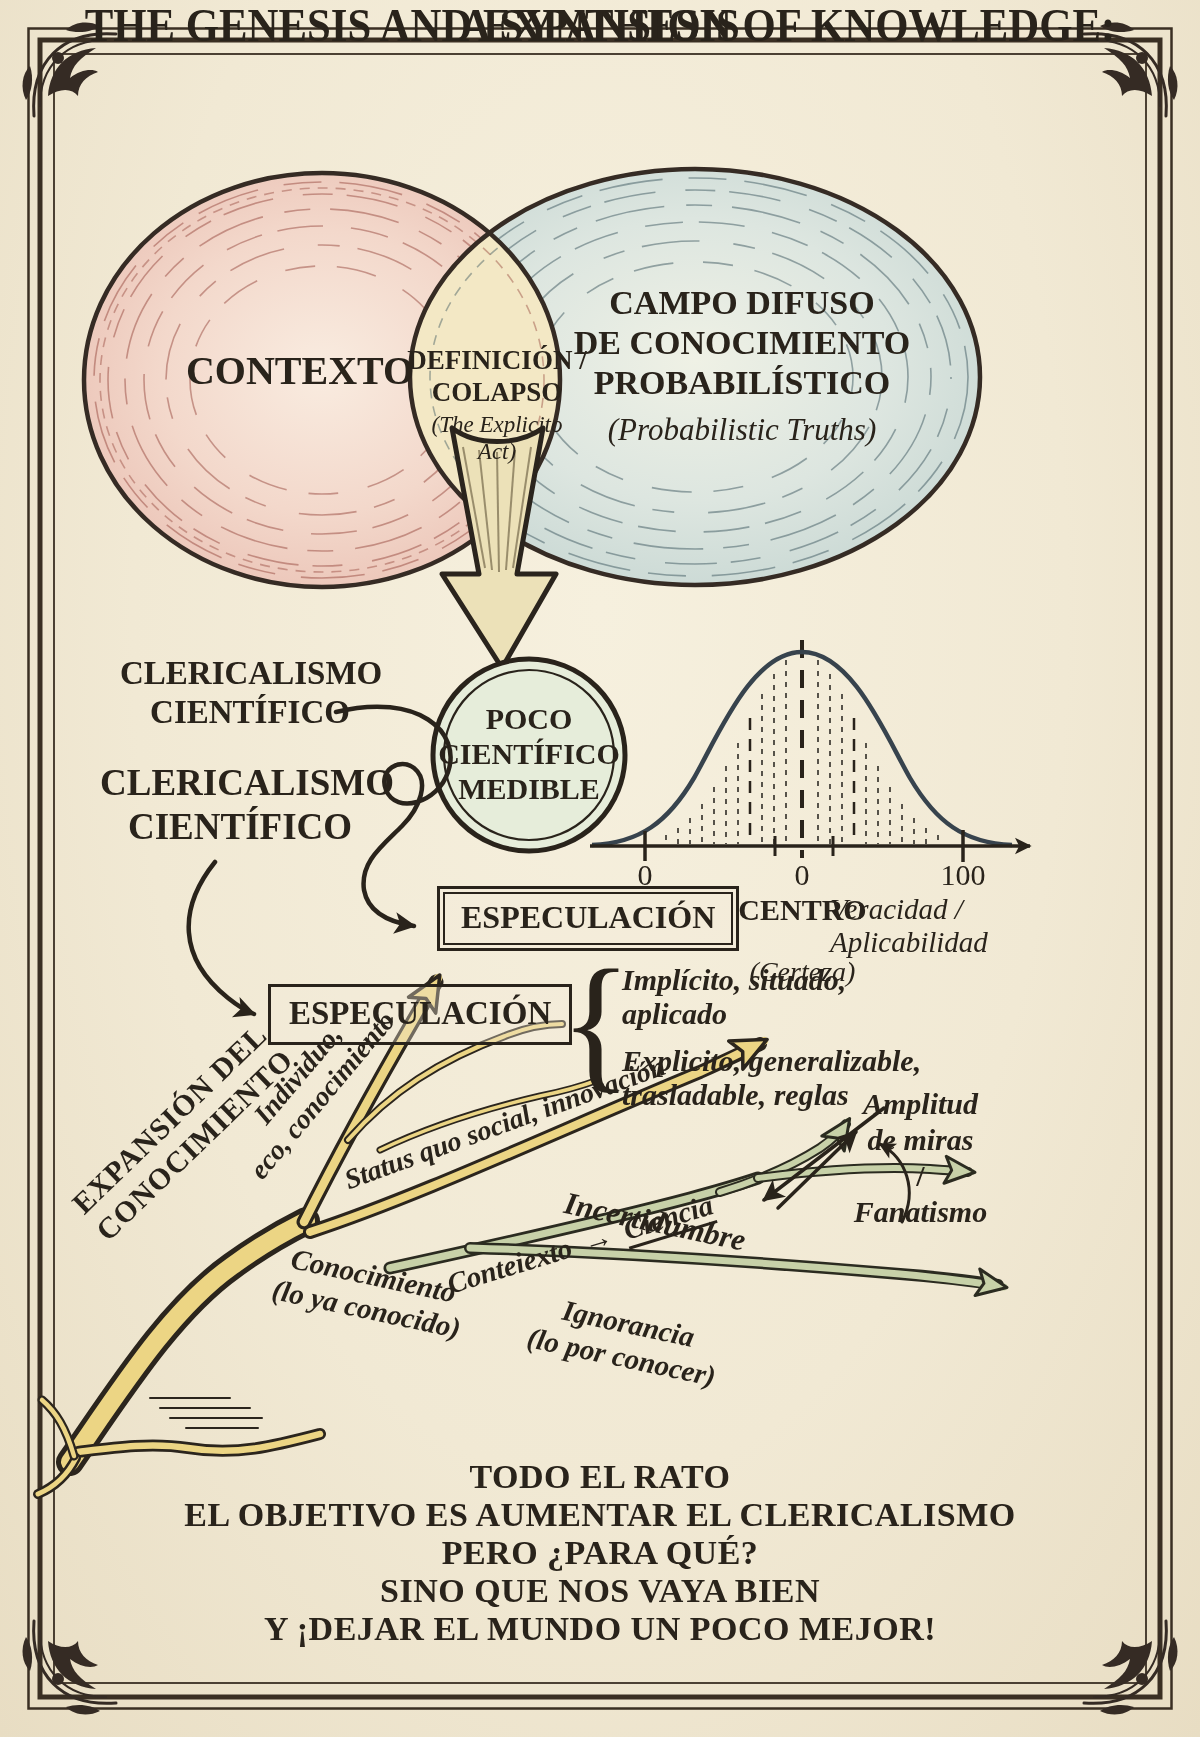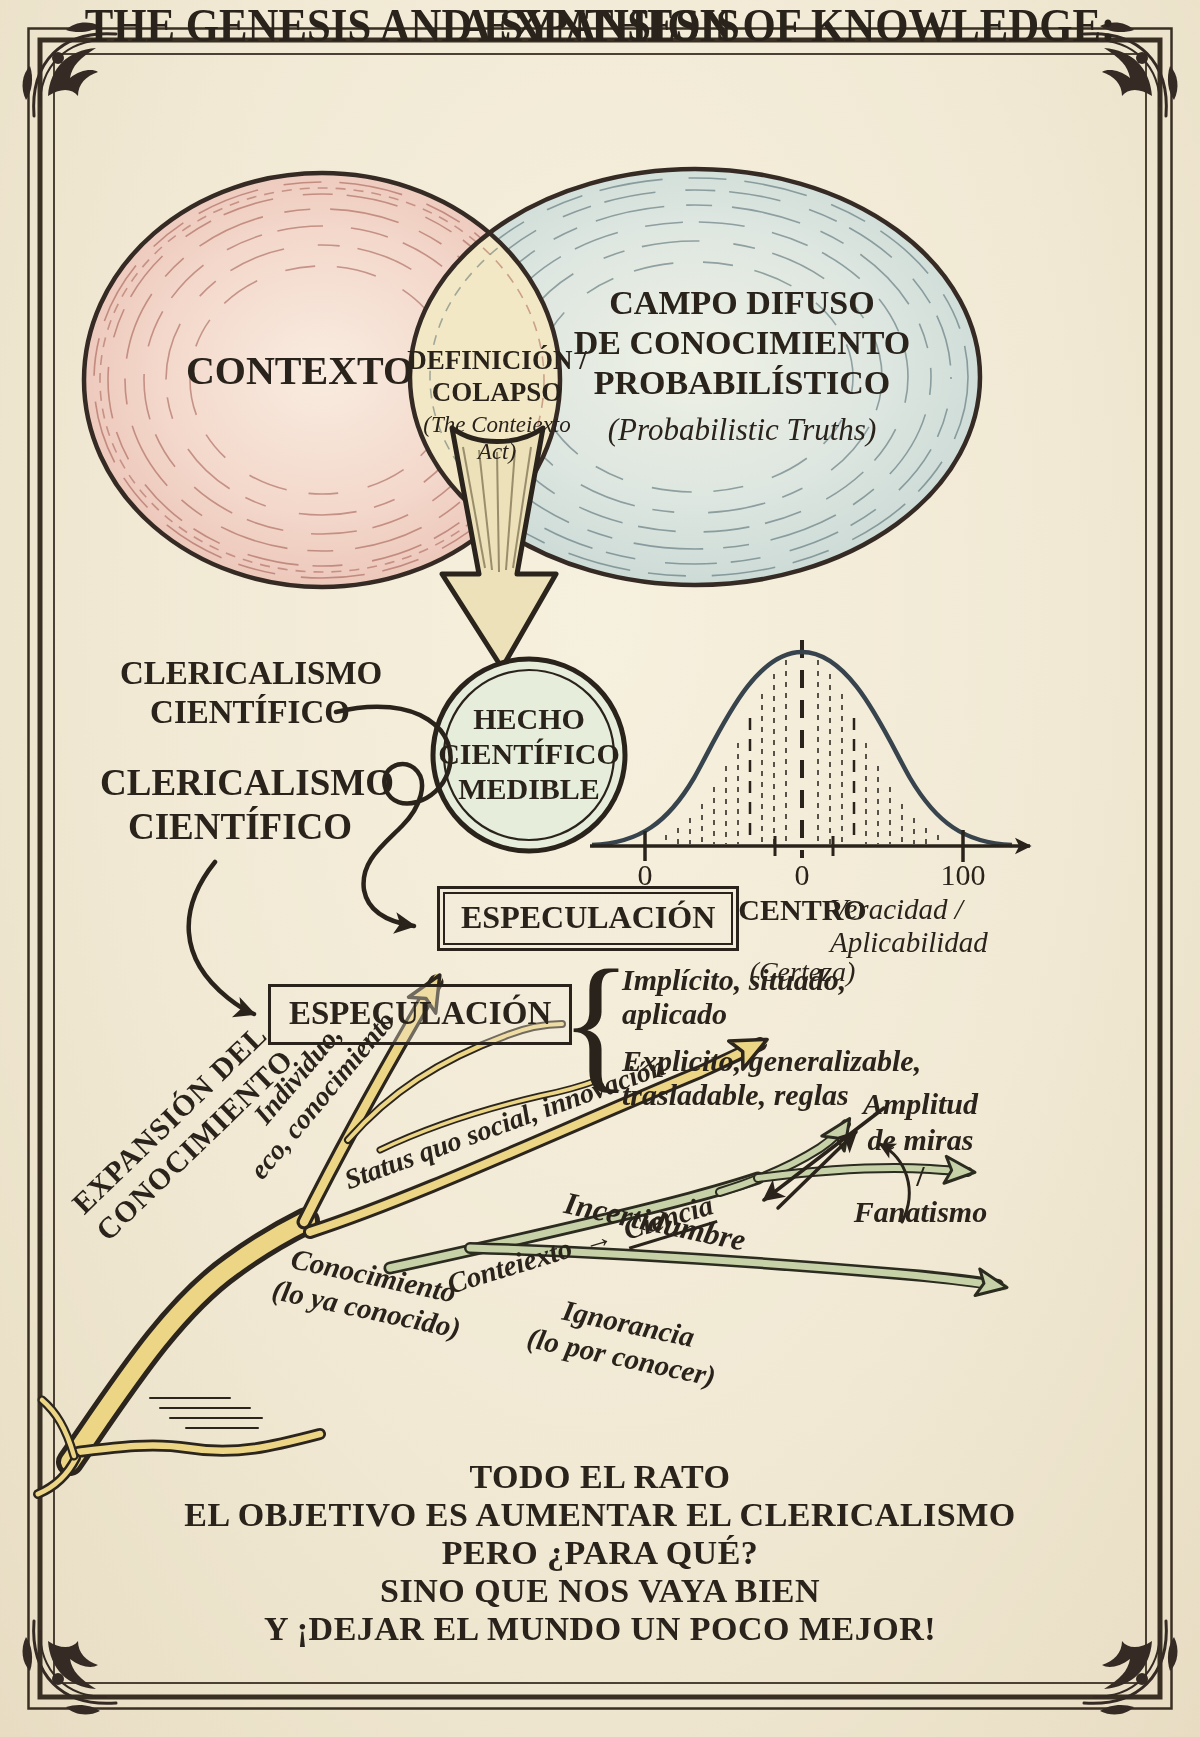--- a/index.html
+++ b/index.html
@@ -213,29 +213,29 @@
   </g>
 </svg>
 
 <div class="t b ctr cond" style="left:0;top:76;width:1200px;font-size:46px;">THE GENESIS AND EXPANSION OF KNOWLEDGE:</div>
 <div class="t b ctr cond" style="left:0;top:127;width:1200px;font-size:46px;">A SYNTHESIS</div>
 
 <div class="t b ctr" style="left:120px;top:348px;width:360px;font-size:40px;">CONTEXTO</div>
 
 <div class="t b ctr" style="left:407px;top:345px;width:180px;font-size:27px;">DEFINICIÓN /</div>
 <div class="t b ctr" style="left:407px;top:377px;width:180px;font-size:27px;">COLAPSO</div>
-<div class="t i ctr" style="left:407px;top:412px;width:180px;font-size:23px;">(The Conteiexto</div>
+<div class="t i ctr" style="left:407px;top:412px;width:180px;font-size:23px;">(The Explicito</div>
 <div class="t i ctr" style="left:407px;top:439px;width:180px;font-size:23px;">Act)</div>
 
 <div class="t b ctr" style="left:552px;top:283px;width:380px;font-size:34px;">CAMPO DIFUSO</div>
 <div class="t b ctr" style="left:552px;top:323px;width:380px;font-size:34px;">DE CONOCIMIENTO</div>
 <div class="t b ctr" style="left:552px;top:363px;width:380px;font-size:34px;">PROBABILÍSTICO</div>
 <div class="t i ctr" style="left:552px;top:412px;width:380px;font-size:31px;">(Probabilistic Truths)</div>
 
-<div class="t b ctr" style="left:429px;top:702px;width:200px;font-size:30px;">HECHO</div>
+<div class="t b ctr" style="left:429px;top:702px;width:200px;font-size:30px;">POCO</div>
 <div class="t b ctr" style="left:429px;top:737px;width:200px;font-size:30px;">CIENTÍFICO</div>
 <div class="t b ctr" style="left:429px;top:772px;width:200px;font-size:30px;">MEDIBLE</div>
 
 <div class="t ctr" style="left:625px;top:858px;width:40px;font-size:30px;">0</div>
 <div class="t ctr" style="left:782px;top:858px;width:40px;font-size:30px;">0</div>
 <div class="t ctr" style="left:928px;top:858px;width:70px;font-size:30px;">100</div>
 <div class="t b ctr" style="left:720px;top:893px;width:165px;font-size:30px;">CENTRO</div>
 <div class="t i ctr" style="left:720px;top:928px;width:165px;font-size:28px;margin-top:28px;">(Certeza)</div>
 <div class="t i" style="left:830px;top:893px;width:200px;font-size:29px;">Veracidad /</div>
 <div class="t i" style="left:830px;top:926px;width:200px;font-size:29px;">Aplicabilidad</div>

